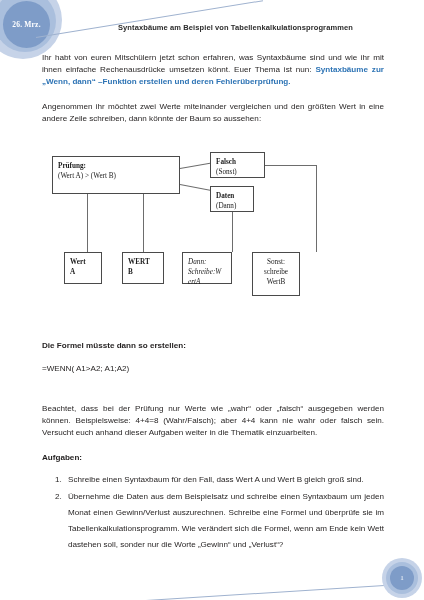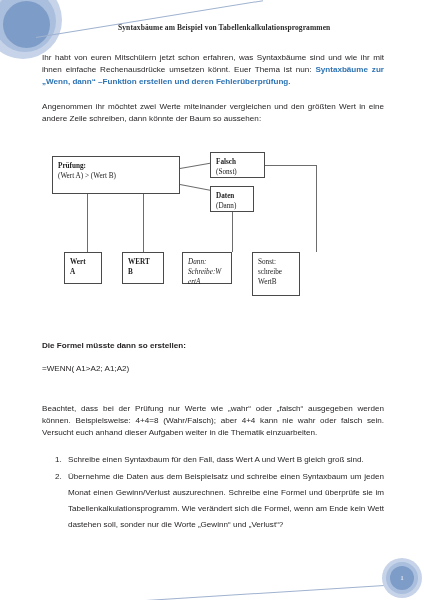--- a/index.html
+++ b/index.html
@@ -25,21 +25,21 @@
     font-size:7.5px;font-weight:bold;color:#ffffff;letter-spacing:.2px;
   }
   .header-rule{
     position:absolute;left:36px;top:37px;width:230px;height:1px;
     background:#9fb2cf;
     transform-origin:left center;transform:rotate(-9.2deg);
   }
 
   .doc-title{
     position:absolute;left:118px;top:23px;
-    font-family:Liberation Serif, serif;
+    font-family:Liberation Sans, sans-serif;
     font-size:7.5px;font-weight:bold;color:#2b2b2b;letter-spacing:.1px;
     white-space:nowrap;
   }
 
   
   .content{position:absolute;left:42px;top:52px;width:342px;}
   p.body{
     margin:0 0 13px 0;
     font-size:8.1px;line-height:12px;
     text-align:justify;text-justify:inter-word;
@@ -57,21 +57,21 @@
     font-size:7.2px;line-height:10px;color:#1c1c1c;
     padding:4px 5px;
   }
   .node b{font-weight:bold;}
   .n-pruefung{left:10px;top:4px;width:128px;height:38px;}
   .n-falsch{left:168px;top:0px;width:55px;height:26px;}
   .n-wahr{left:168px;top:34px;width:44px;height:26px;}
   .n-werta{left:22px;top:100px;width:38px;height:32px;}
   .n-wertb{left:80px;top:100px;width:42px;height:32px;}
   .n-dann{left:140px;top:100px;width:50px;height:32px;font-style:italic;}
-  .n-sonst{left:210px;top:100px;width:48px;height:44px;}
+  .n-sonst{left:210px;top:100px;width:48px;height:44px;text-align:center;}
   .ln{position:absolute;background:#6d6d6d;}
   .ln-h{height:1px;}
   .ln-v{width:1px;}
   .diag-line{position:absolute;height:1px;background:#6d6d6d;transform-origin:left center;}
 
   
   ol.tasks{
     margin:2px 0 0 0;padding-left:22px;
     font-size:8.1px;line-height:16px;text-align:justify;color:#221f1f;
   }
@@ -95,20 +95,21 @@
 </style>
 </head>
 <body>
 
 <div class="page">
 
   <div class="header-deco">
     <div class="ring ring-outer"></div>
     <div class="ring ring-mid"></div>
     <div class="ring ring-inner"></div>
+    <div class="badge-date">26. Mrz.</div>
     <div class="header-rule"></div>
   </div>
 
   <div class="doc-title">Syntaxbäume am Beispiel von Tabellenkalkulationsprogrammen</div>
 
   <div class="content">
     <p class="body"><span>Ihr habt von euren Mitschülern jetzt schon erfahren, was Syntaxbäume sind und wie ihr mit ihnen einfache Rechenausdrücke umsetzen könnt. Euer Thema ist nun: </span><span class="accent">Syntaxbäume zur „Wenn, dann“ –Funktion erstellen und deren Fehlerüberprüfung.</span></p>
     <p class="body">Angenommen ihr möchtet zwei Werte miteinander vergleichen und den größten Wert in eine andere Zeile schreiben, dann könnte der Baum so aussehen:</p>
   </div>
 
@@ -160,20 +161,21 @@
     </div>
   </div>
 
   <div class="content" style="top:340px;">
     <p class="body bold" style="margin-bottom:11px;">Die Formel müsste dann so erstellen:</p>
     <p class="body" style="margin-bottom:11px;">=WENN( A1&gt;A2; A1;A2)</p>
   </div>
 
   <div class="content" style="top:403px;">
     <p class="body">Beachtet, dass bei der Prüfung nur Werte wie „wahr“ oder  „falsch“ ausgegeben werden können. Beispielsweise: 4+4=8 (Wahr/Falsch); aber 4+4 kann nie wahr oder falsch sein. Versucht euch anhand dieser Aufgaben weiter in die Thematik einzuarbeiten.</p>
+    <p class="body bold" style="margin-bottom:8px;">Aufgaben:</p>
     <ol class="tasks">
       <li>Schreibe einen Syntaxbaum für den Fall, dass Wert A und Wert B gleich groß sind.</li>
       <li>Übernehme die Daten aus dem Beispielsatz und schreibe einen Syntaxbaum um jeden Monat einen Gewinn/Verlust auszurechnen. Schreibe eine Formel und überprüfe sie im Tabellenkalkulationsprogramm. Wie verändert sich die Formel, wenn am Ende kein Wett dastehen soll, sonder nur die Worte „Gewinn“ und „Verlust“?</li>
     </ol>
   </div>
 
   <div class="footer-deco">
     <div class="footer-rule"></div>
     <div class="f-ring f-outer"></div>
     <div class="f-ring f-mid"></div>

